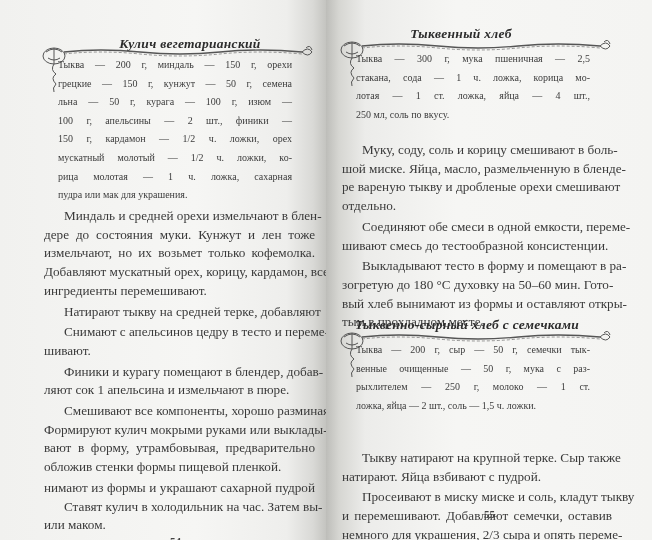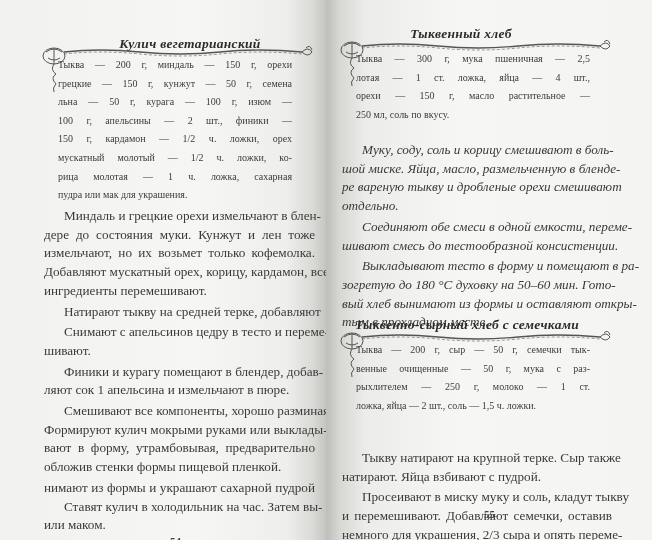--- a/index.html
+++ b/index.html
@@ -65,21 +65,21 @@
       <span class="line">льна — 50 г, курага — 100 г, изюм —</span>
       <span class="line">100 г, апельсины — 2 шт., финики —</span>
       <span class="line">150 г, кардамон — 1/2 ч. ложки, орех</span>
       <span class="line">мускатный молотый — 1/2 ч. ложки, ко-</span>
       <span class="line">рица молотая — 1 ч. ложка, сахарная</span>
       <span class="line last">пудра или мак для украшения.</span>
     </div>
 
     <div class="body-text" style="left:44px; top:207px; width:271px;">
       <p>
-        <span class="line indent">Миндаль и грецкие орехи измельчают в блен-</span>
+        <span class="line indent">Миндаль и средней орехи измельчают в блен-</span>
         <span class="line">дере до состояния муки. Кунжут и лен тоже</span>
         <span class="line">измельчают, но их возьмет только кофемолка.</span>
         <span class="line">Добавляют мускатный орех, корицу, кардамон, все</span>
         <span class="line last">ингредиенты перемешивают.</span>
       </p>
       <p>
         <span class="line indent">Натирают тыкву на средней терке, добавляют</span>
       </p>
       <p>
         <span class="line indent">Снимают с апельсинов цедру в тесто и переме-</span>
@@ -114,26 +114,26 @@
         <path d="M6 6 Q14 0 22 6 M8 12 Q14 16 20 12 M14 2 V18"></path>
         <path d="M14 18 q-4 6 2 10 q-6 4 0 10 q-4 4 -2 8"></path>
         <path d="M24 6 Q60 2 100 6 T180 6 T262 6" stroke-width="1.3"></path>
         <path d="M24 8 Q60 4 100 8 T180 8 T262 8" stroke-width="0.6" stroke-dasharray="3 2"></path>
         <path d="M262 6 q6 -6 10 0 q-4 6 -10 0 M266 2 q4 -4 6 2"></path>
       </g>
     </svg>
 
     <div class="ingredients" style="left:30px; top:50px; width:234px;">
       <span class="line">Тыква — 300 г, мука пшеничная — 2,5</span>
+      <span class="line">стакана, сода — 1 ч. ложка, корица мо-</span>
       <span class="line">лотая — 1 ст. ложка, яйца — 4 шт.,</span>
-      <span class="line">орехи — 150 г, масло растительное —</span>
       <span class="line last">250 мл, соль по вкусу.</span>
     </div>
 
-    <div class="body-text" style="left:16px; top:141px; width:270px;font-style:italic;">
+    <div class="body-text" style="left:16px; top:141px; width:270px;">
       <p>
         <span class="line indent">Муку, соду, соль и корицу смешивают в боль-</span>
         <span class="line">шой миске. Яйца, масло, размельченную в бленде-</span>
         <span class="line">ре вареную тыкву и дробленые орехи смешивают</span>
         <span class="line last">отдельно.</span>
       </p>
       <p>
         <span class="line indent">Соединяют обе смеси в одной емкости, переме-</span>
         <span class="line last">шивают смесь до тестообразной консистенции.</span>
       </p>
@@ -164,21 +164,21 @@
       <span class="line">рыхлителем — 250 г, молоко — 1 ст.</span>
       <span class="line last">ложка, яйца — 2 шт., соль — 1,5 ч. ложки.</span>
     </div>
 
     <div class="body-text" style="left:16px; top:416px; width:270px;margin-top:33px;">
       <p>
         <span class="line indent">Тыкву натирают на крупной терке. Сыр также</span>
         <span class="line last">натирают. Яйца взбивают с пудрой.</span>
       </p>
       <p>
-        <span class="line indent">Просеивают в миску муку и соль, кладут тыкву</span>
+        <span class="line indent">Просеивают в миску миске и соль, кладут тыкву</span>
         <span class="line">и перемешивают. Добавляют семечки, оставив</span>
         <span class="line">немного для украшения, 2/3 сыра и опять переме-</span>
         <span class="line last">шивают, затем вливают яичную смесь.</span>
       </p>
     </div>
 
     <div class="page-number" style="left:158px; top:508px;">55</div>
   </div>
 </div>
 

